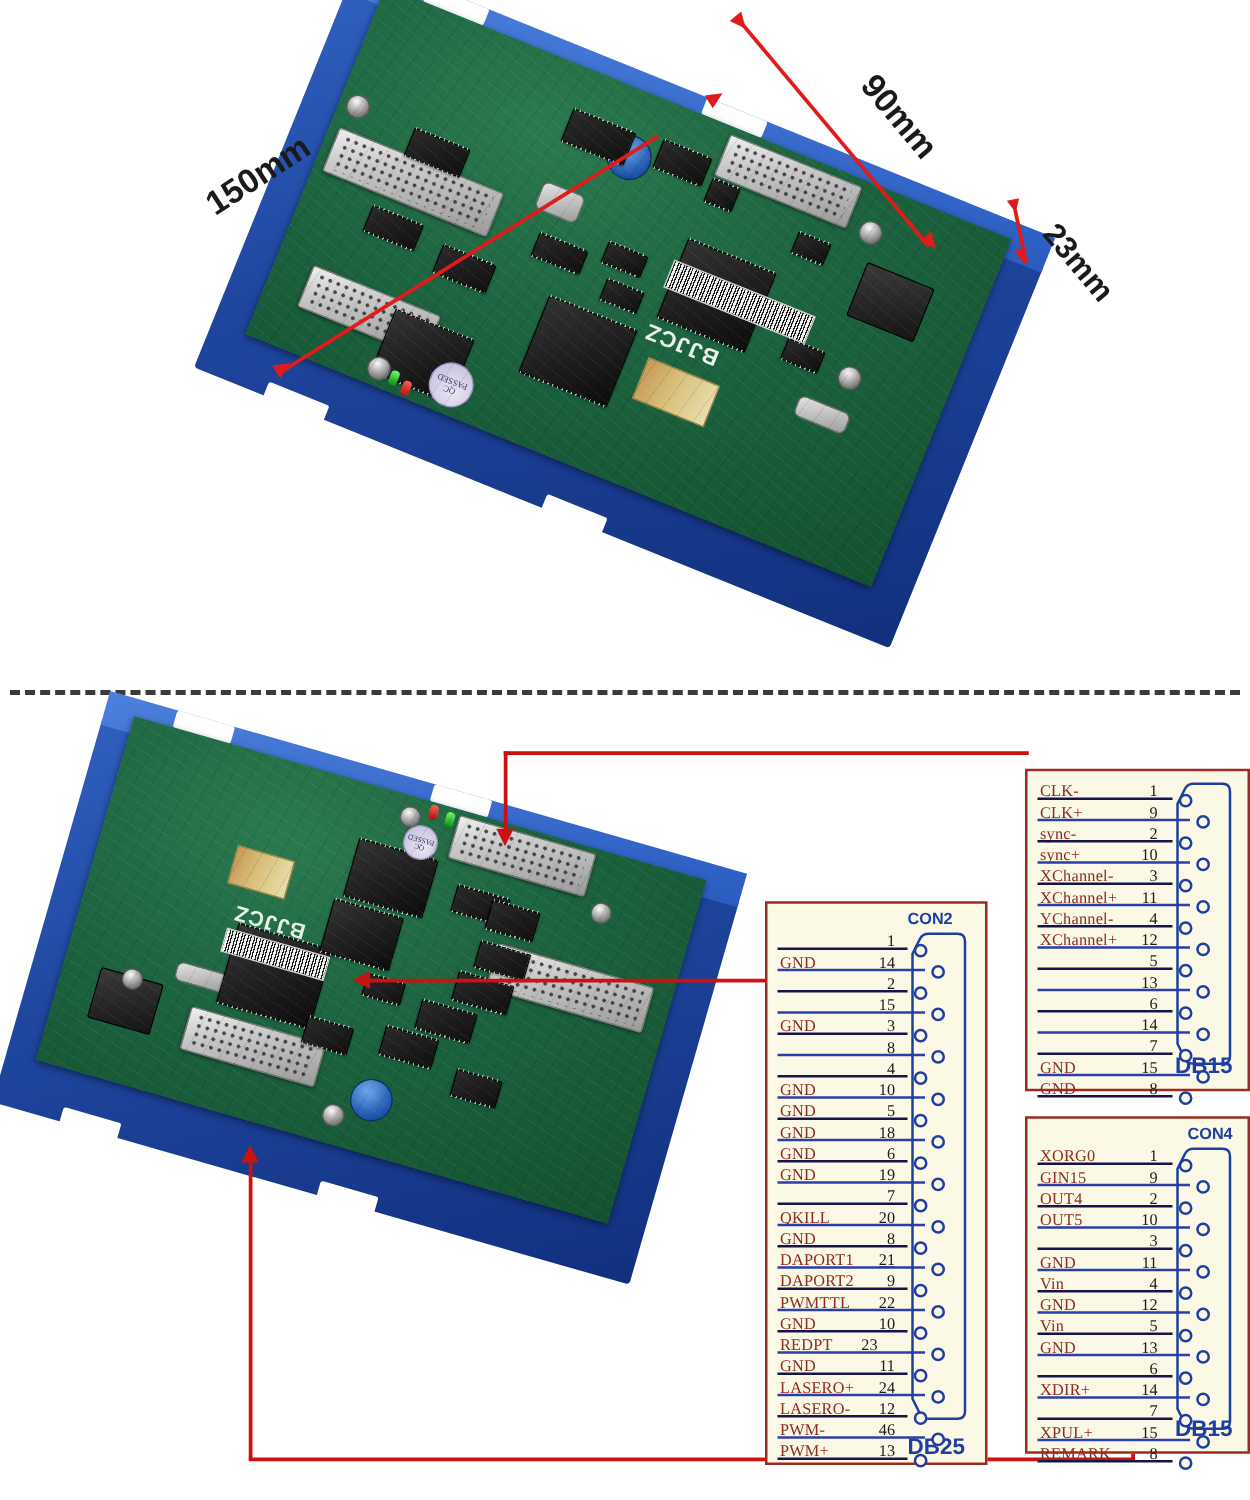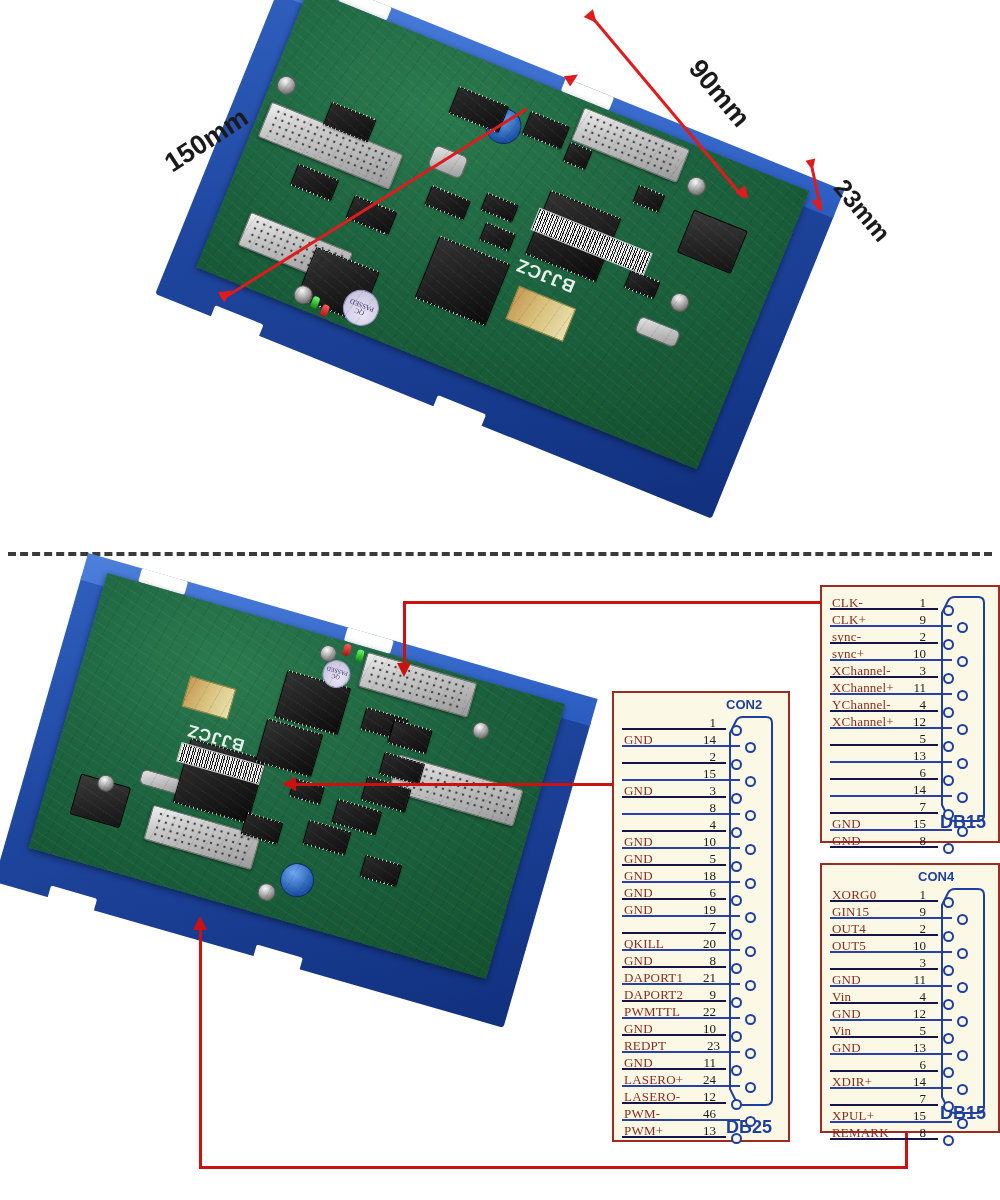--- a/index.html
+++ b/index.html
@@ -170,20 +170,21 @@
     font-weight:bold;
     white-space:nowrap;
   }
 
   
   .pinbox {
     position:absolute;
     background:#fbf8e6;
     border:2px solid #9e2b20;
     box-sizing:border-box;
+    margin-top:30px;
   }
   .pinbox .con-label{
     position:absolute;
     color:#1f3fa0;
     font-family:"Liberation Sans", sans-serif;
     font-size:13px;
     font-weight:bold;
   }
   .pinbox .db-label{
     position:absolute;
@@ -607,21 +608,21 @@
           <span class="num" style="left: 76px;">22</span>
           <div class="lead" style="width: 118px;"></div>
         </div>
         <div class="pinrow" style="height: 17px;">
           <span class="sig">GND</span>
           <span class="num" style="left: 76px;">10</span>
           <div class="lead" style="width: 104px;"></div>
         </div>
         <div class="pinrow alt" style="height: 17px;">
           <span class="sig">REDPT</span>
-          <span class="num" style="left: 80px;">23</span>
+          <span class="num" style="left: 62px;">23</span>
           <div class="lead" style="width: 118px;"></div>
         </div>
         <div class="pinrow" style="height: 17px;">
           <span class="sig">GND</span>
           <span class="num" style="left: 76px;">11</span>
           <div class="lead" style="width: 104px;"></div>
         </div>
         <div class="pinrow alt" style="height: 17px;">
           <span class="sig">LASERO+</span>
           <span class="num" style="left: 76px;">24</span>
@@ -668,21 +669,21 @@
       <div style="position: absolute; width: 7px; height: 7px; border-radius: 50%; border: 2px solid rgb(31, 63, 160); background: rgb(251, 248, 230); left: 117px; top: 338px;"></div>
       <div style="position: absolute; width: 7px; height: 7px; border-radius: 50%; border: 2px solid rgb(31, 63, 160); background: rgb(251, 248, 230); left: 131px; top: 355px;"></div>
       <div style="position: absolute; width: 7px; height: 7px; border-radius: 50%; border: 2px solid rgb(31, 63, 160); background: rgb(251, 248, 230); left: 117px; top: 372px;"></div>
       <div style="position: absolute; width: 7px; height: 7px; border-radius: 50%; border: 2px solid rgb(31, 63, 160); background: rgb(251, 248, 230); left: 131px; top: 389px;"></div>
       <div style="position: absolute; width: 7px; height: 7px; border-radius: 50%; border: 2px solid rgb(31, 63, 160); background: rgb(251, 248, 230); left: 117px; top: 406px;"></div>
       <div style="position: absolute; width: 7px; height: 7px; border-radius: 50%; border: 2px solid rgb(31, 63, 160); background: rgb(251, 248, 230); left: 131px; top: 423px;"></div>
       <div style="position: absolute; width: 7px; height: 7px; border-radius: 50%; border: 2px solid rgb(31, 63, 160); background: rgb(251, 248, 230); left: 117px; top: 440px;"></div>
     </div>
 
   <div class="pinbox" style="left:820px;top:863px;width:180px;height:270px;">
-    <div class="con-label" style="left:96px;top:4px;">CON4</div>
+    <div class="con-label" style="left:128px;top:4px;">CON4</div>
     <div class="pinrows" style="top:22px;">
         <div class="pinrow" style="height: 17px;">
           <span class="sig">XORG0</span>
           <span class="num" style="left: 78px;">1</span>
           <div class="lead" style="width: 108px;"></div>
         </div>
         <div class="pinrow alt" style="height: 17px;">
           <span class="sig">GIN15</span>
           <span class="num" style="left: 78px;">9</span>
           <div class="lead" style="width: 122px;"></div>

